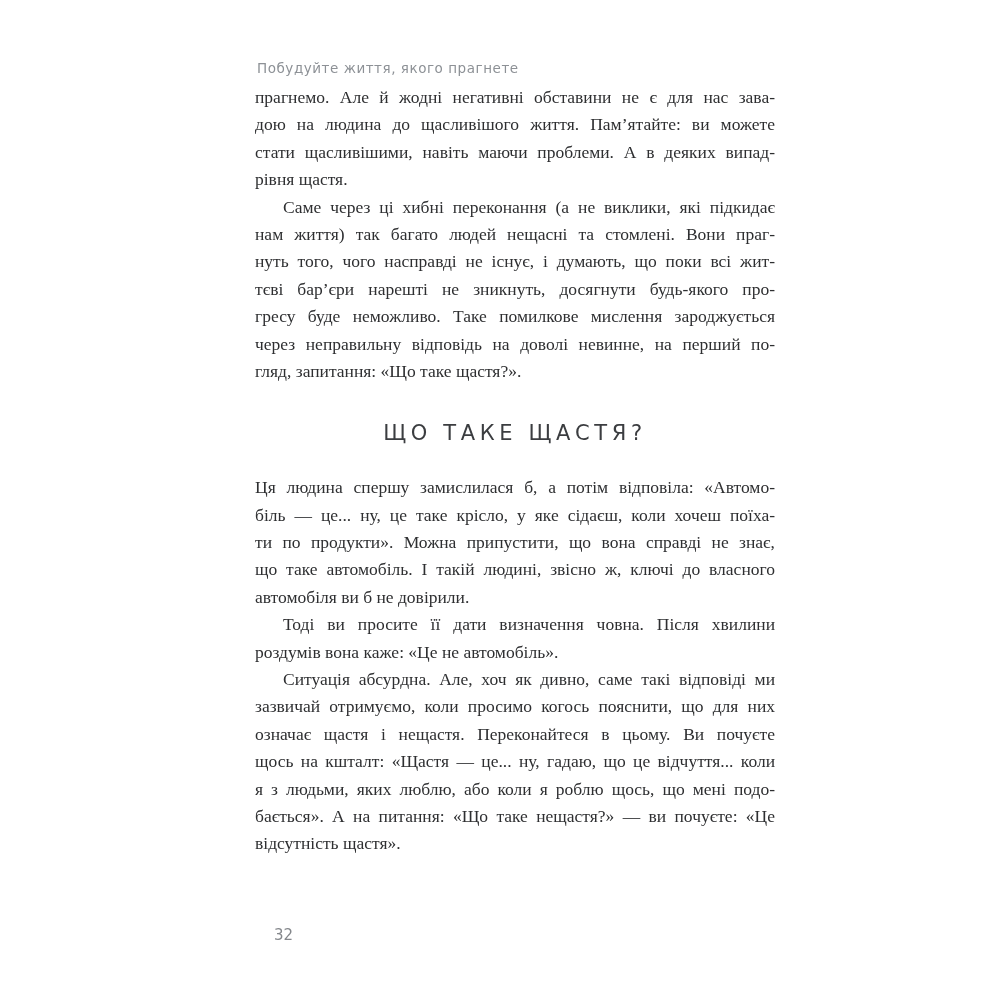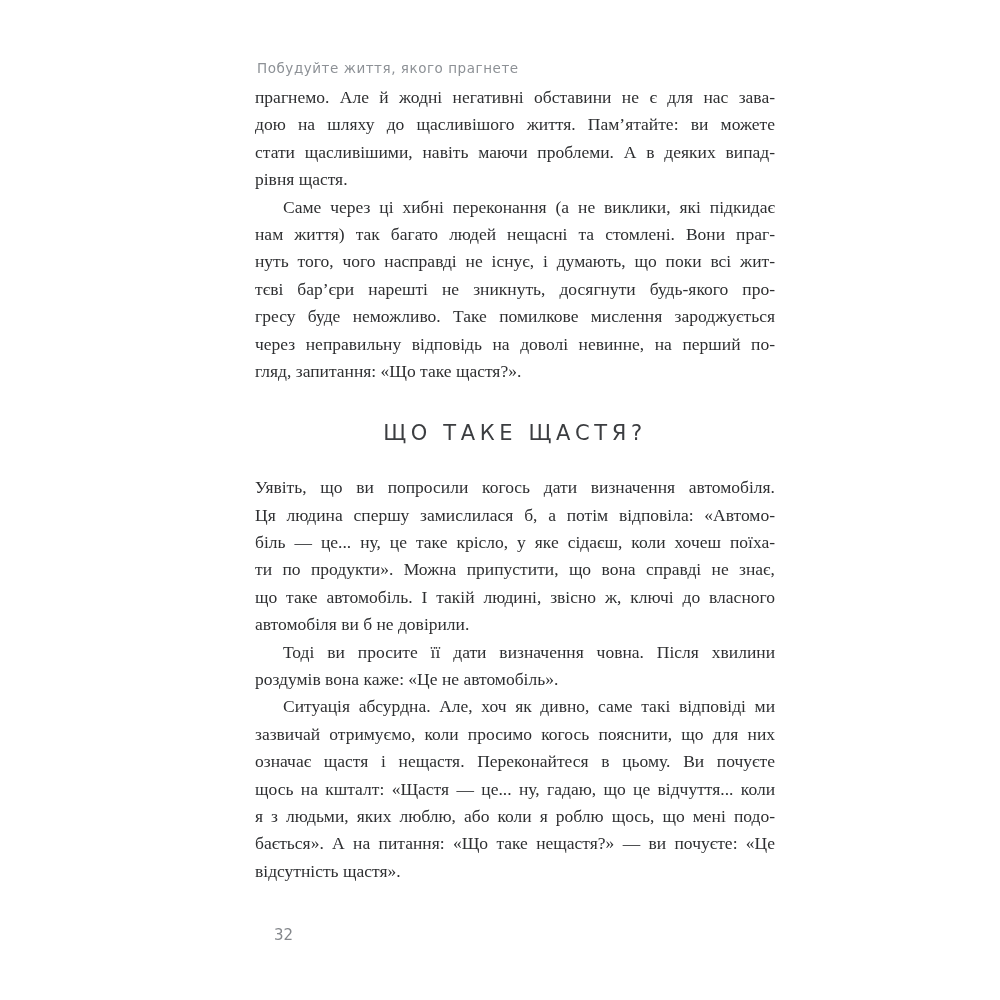--- a/index.html
+++ b/index.html
@@ -66,38 +66,37 @@
 </head>
 <body>
 
 <div class="page">
   <div class="running-header">Побудуйте життя, якого прагнете</div>
 
   <div class="text-column">
     <div id="before-heading">
         <div class="paragraph">
           <div class="line">прагнемо. Але й жодні негативні обставини не є для нас зава-</div>
-          <div class="line">дою на шляху до щасливішого життя. Пам’ятайте: ви можете</div>
+          <div class="line">дою на людина до щасливішого життя. Пам’ятайте: ви можете</div>
           <div class="line">стати щасливішими, навіть маючи проблеми. А в деяких випад-</div>
           <div class="line last">рівня щастя.</div>
         </div>
         <div class="paragraph">
           <div class="line indent">Саме через ці хибні переконання (а не виклики, які підкидає</div>
           <div class="line">нам життя) так багато людей нещасні та стомлені. Вони праг-</div>
           <div class="line">нуть того, чого насправді не існує, і думають, що поки всі жит-</div>
           <div class="line">тєві бар’єри нарешті не зникнуть, досягнути будь-якого про-</div>
           <div class="line">гресу буде неможливо. Таке помилкове мислення зароджується</div>
           <div class="line">через неправильну відповідь на доволі невинне, на перший по-</div>
           <div class="line last">гляд, запитання: «Що таке щастя?».</div>
         </div>
       </div>
     <h2 class="section-heading">ЩО ТАКЕ ЩАСТЯ?</h2>
     <div id="after-heading">
         <div class="paragraph">
-          <div class="line">Уявіть, що ви попросили когось дати визначення автомобіля.</div>
           <div class="line">Ця людина спершу замислилася б, а потім відповіла: «Автомо-</div>
           <div class="line">біль — це... ну, це таке крісло, у яке сідаєш, коли хочеш поїха-</div>
           <div class="line">ти по продукти». Можна припустити, що вона справді не знає,</div>
           <div class="line">що таке автомобіль. І такій людині, звісно ж, ключі до власного</div>
           <div class="line last">автомобіля ви б не довірили.</div>
         </div>
         <div class="paragraph">
           <div class="line indent">Тоді ви просите її дати визначення човна. Після хвилини</div>
           <div class="line last">роздумів вона каже: «Це не автомобіль».</div>
         </div>

